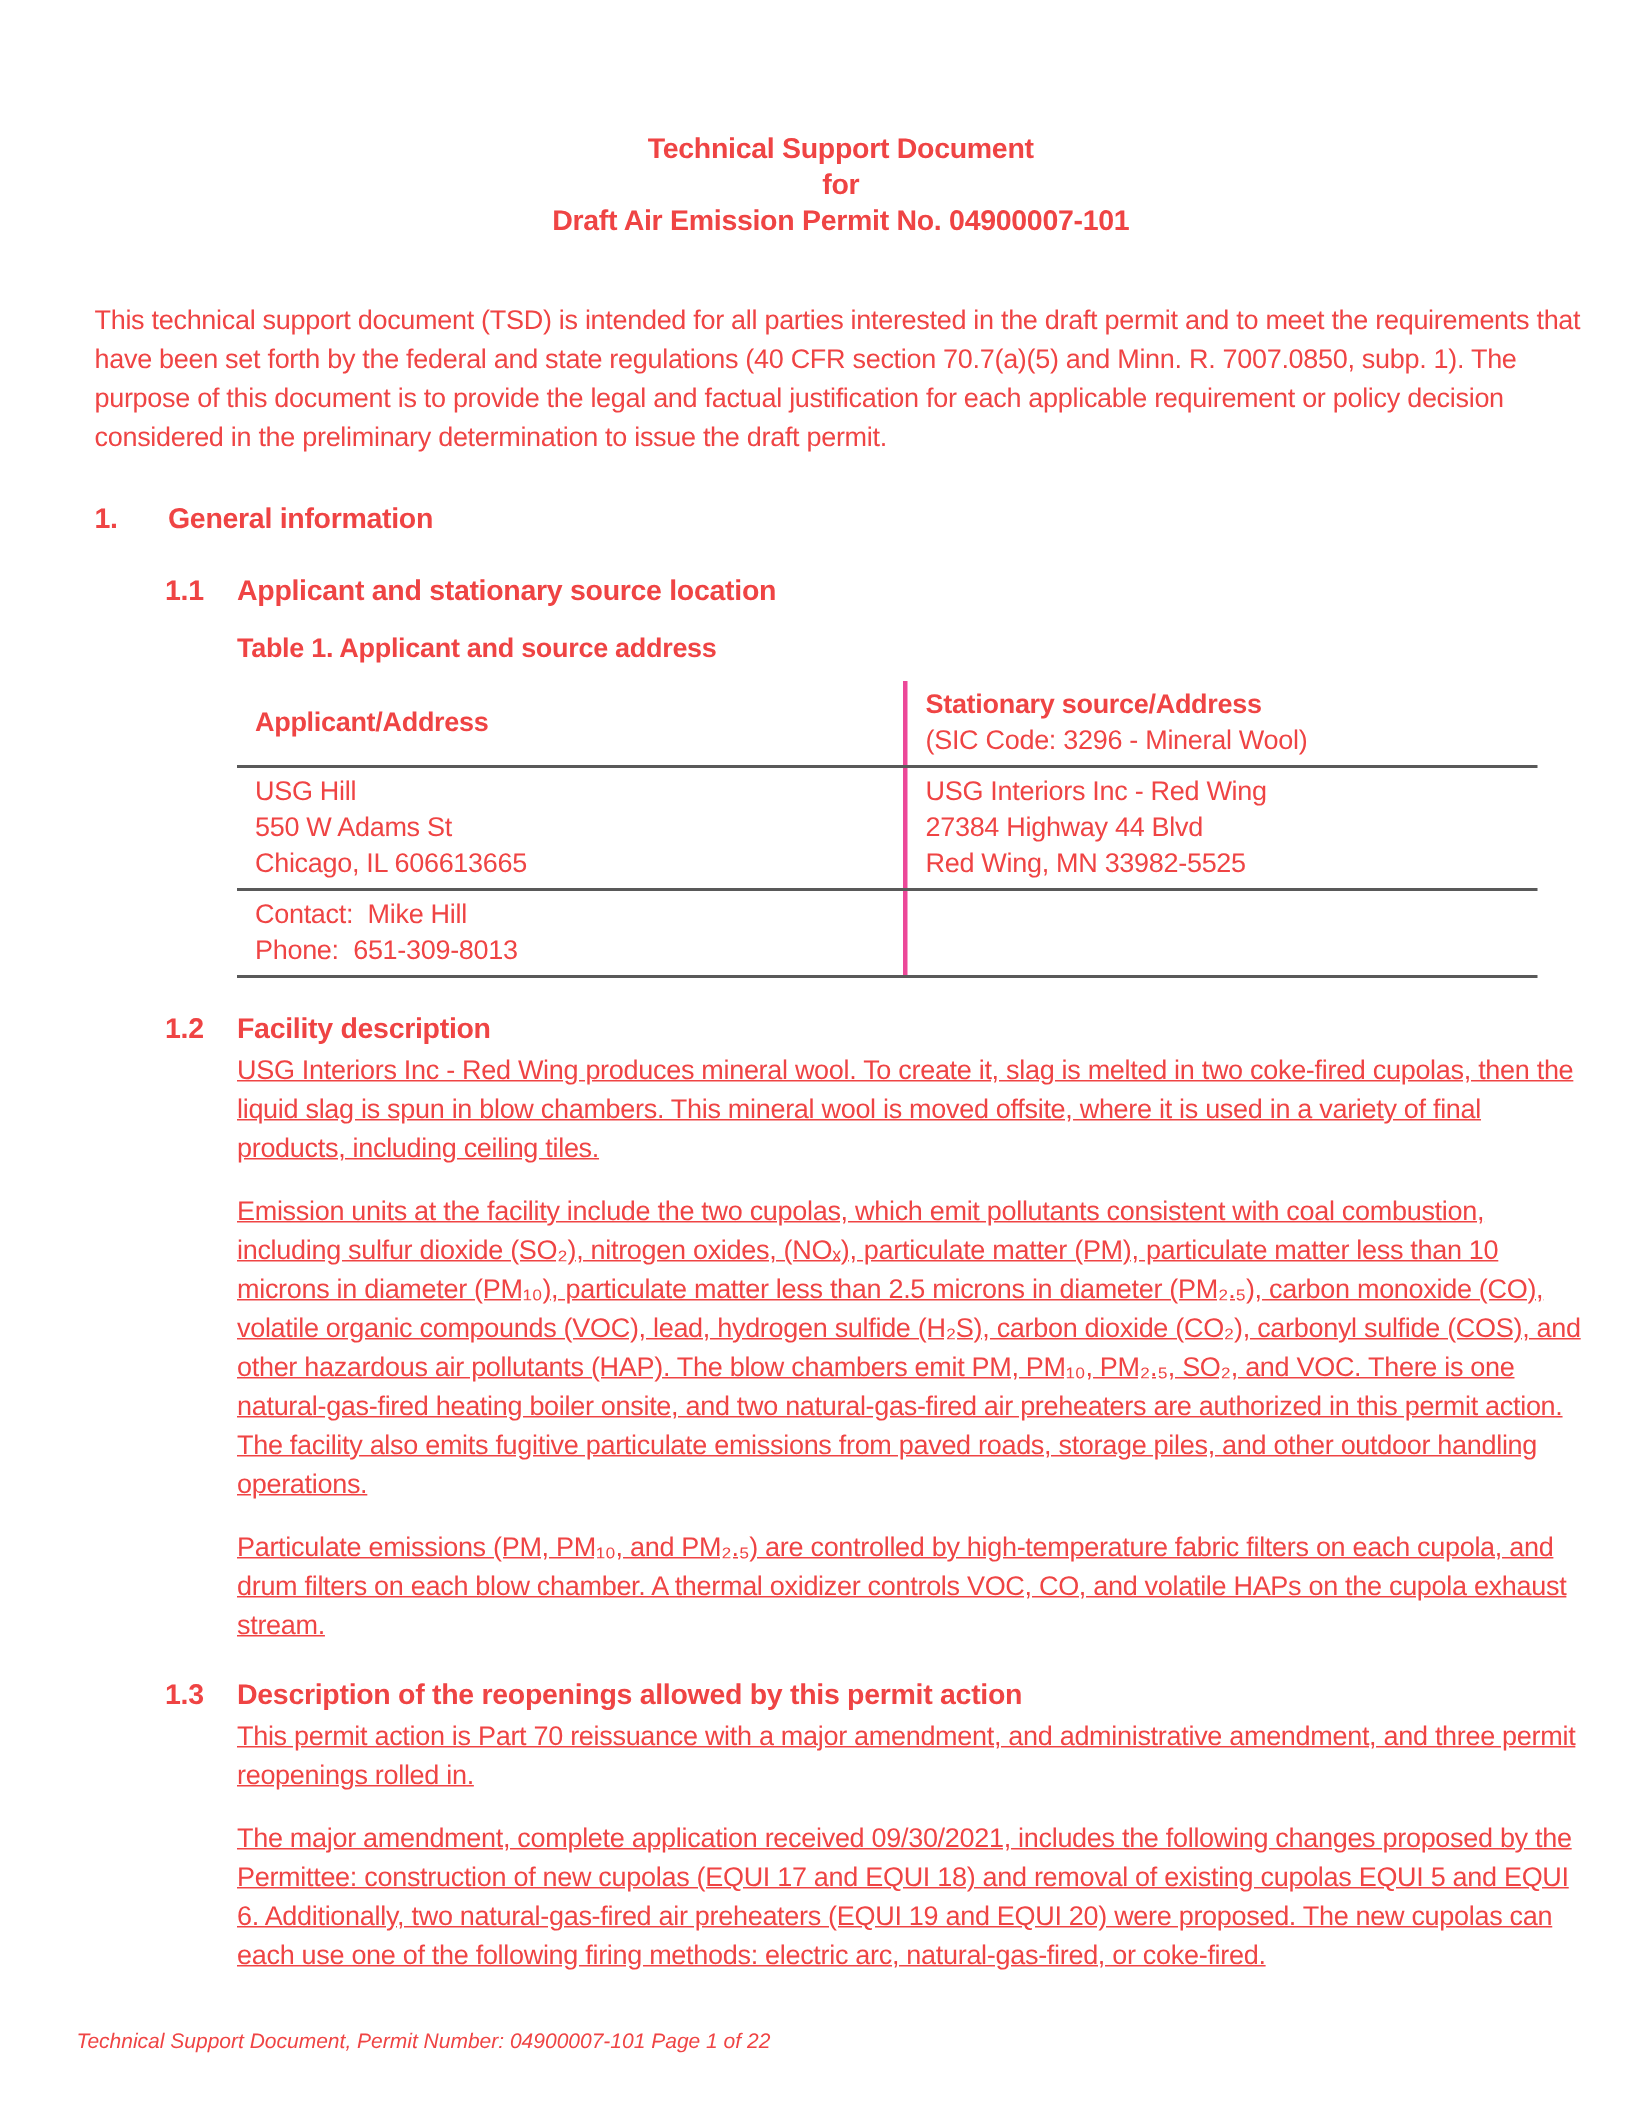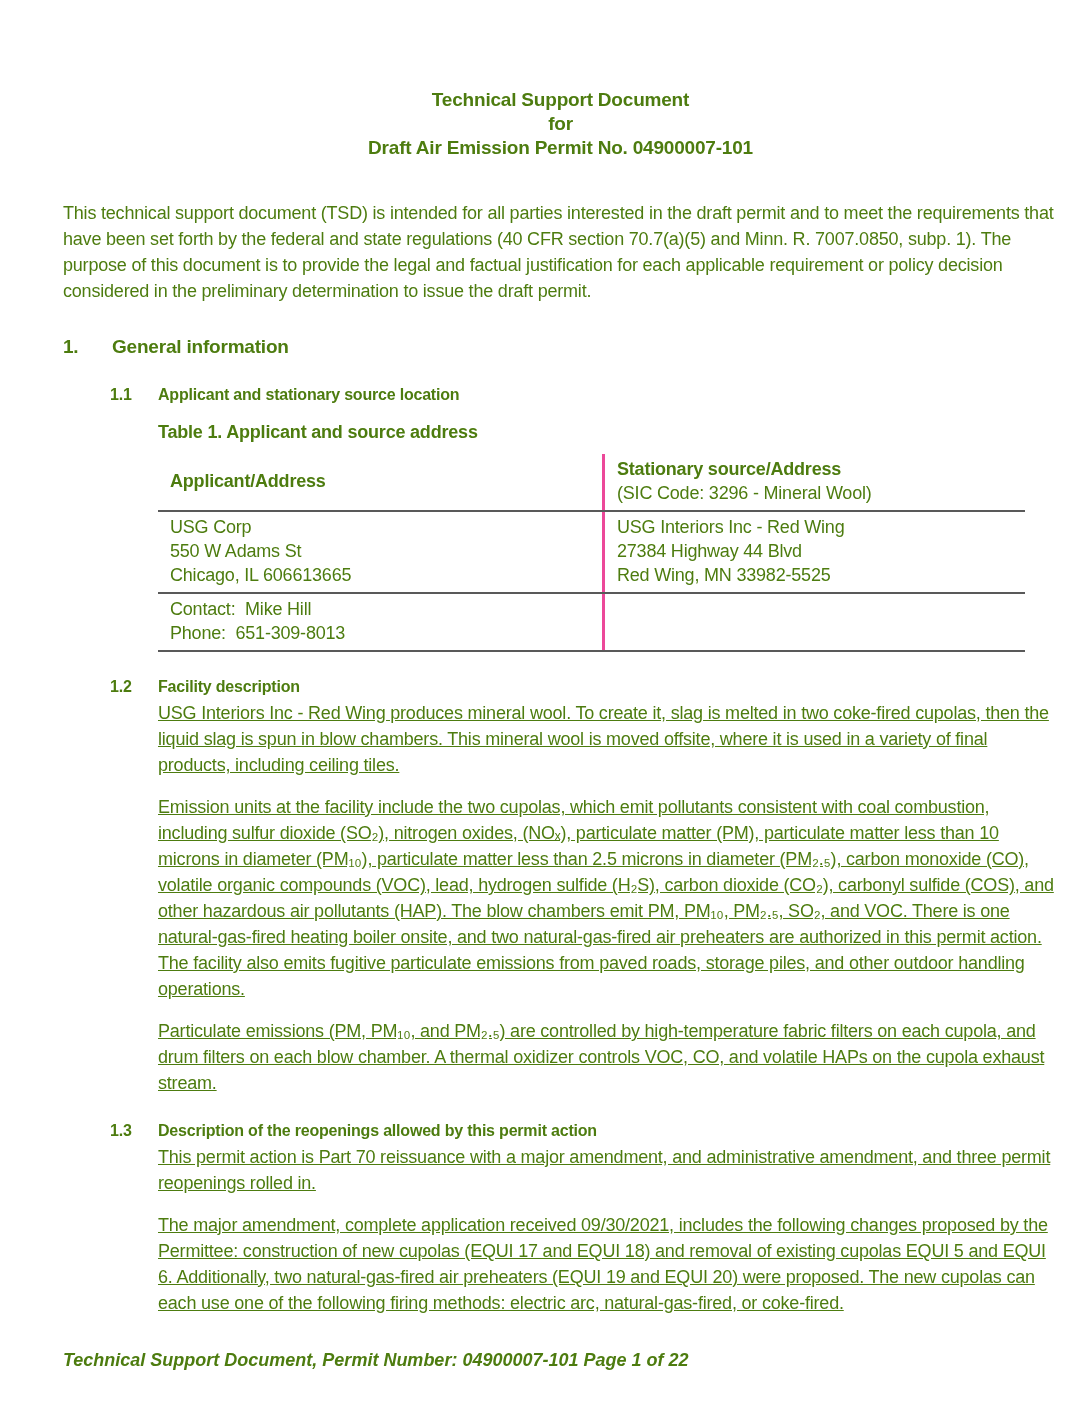--- a/index.html
+++ b/index.html
@@ -2,56 +2,55 @@
 <html><head>
 <meta charset="utf-8">
 <style>
   html, body { margin: 0; padding: 0; background: #ffffff; }
   .page {
     position: relative;
     width: 1088px;
     height: 1408px;
     margin: 0 auto;
     background: #ffffff;
-    color: #4d7c0f;
+    color: #ef4444;
     font-family: "Liberation Sans", "DejaVu Sans", sans-serif;
     font-size: 18px;
     line-height: 26px;
     letter-spacing: -0.2px;
     box-sizing: border-box;
     padding: 88px 30px 0 63px;
     overflow: hidden;
   }
   .title-block { text-align: center; font-weight: bold; font-size: 19px; line-height: 24px; }
   .intro { margin: 40px 0 0 0; }
   .h1row { margin-top: 30px; font-weight: bold; font-size: 19px; display: flex; }
   .h1num { width: 49px; flex: 0 0 49px; }
-  .h2row { margin-top: 22px; margin-left: 47px; font-weight: bold; font-size: 16px; display: flex; }
+  .h2row { margin-top: 22px; margin-left: 47px; font-weight: bold; font-size: 19px; display: flex; }
   .h2num { width: 48px; flex: 0 0 48px; }
   .content { margin-left: 95px; }
   .content p { margin: 16px 0 0 0; text-decoration: underline; }
   .content p.first { margin-top: 0; }
   .caption { font-weight: bold; margin-top: 11px; margin-bottom: 9px; }
   .tbl { width: 867px; }
   .trow { display: flex; border-bottom: 2px solid #595959; }
   .cell { box-sizing: border-box; line-height: 24px; padding: 3px 10px 5px 12px; }
   .c1 { width: 444px; flex: 0 0 444px; }
   .c2 { flex: 1; border-left: 3px solid #ec4899; }
   .thead .c1 { display: flex; align-items: center; }
   .bold { font-weight: bold; }
   .cellline { white-space: pre-wrap; }
   .footer {
     position: absolute;
-    left: 63px;
+    left: 51px;
     bottom: 38px;
     font-style: italic;
-    font-size: 18px;
+    font-size: 14px;
     letter-spacing: 0;
     line-height: 20px;
-    font-weight: bold;
   }
 </style>
 </head>
 <body>
 
 <div class="page">
 
   <div class="title-block">
     <div>Technical Support Document</div>
     <div>for</div>
@@ -78,21 +77,21 @@
         <div class="cell c1">
           <span class="bold">Applicant/Address</span>
         </div>
         <div class="cell c2">
           <div class="bold">Stationary source/Address</div>
           <div>(SIC Code: 3296 - Mineral Wool)</div>
         </div>
       </div>
       <div class="trow">
         <div class="cell c1">
-          <div class="cellline">USG Corp</div>
+          <div class="cellline">USG Hill</div>
           <div class="cellline">550 W Adams St</div>
           <div class="cellline">Chicago, IL 606613665</div>
         </div>
         <div class="cell c2">
           <div class="cellline">USG Interiors Inc - Red Wing</div>
           <div class="cellline">27384 Highway 44 Blvd</div>
           <div class="cellline">Red Wing, MN 33982-5525</div>
         </div>
       </div>
       <div class="trow">

